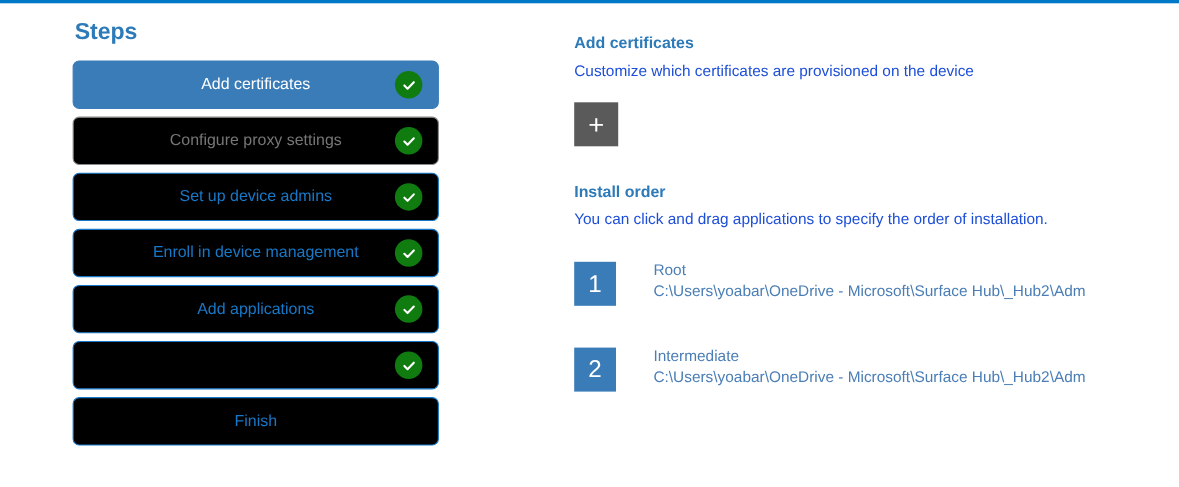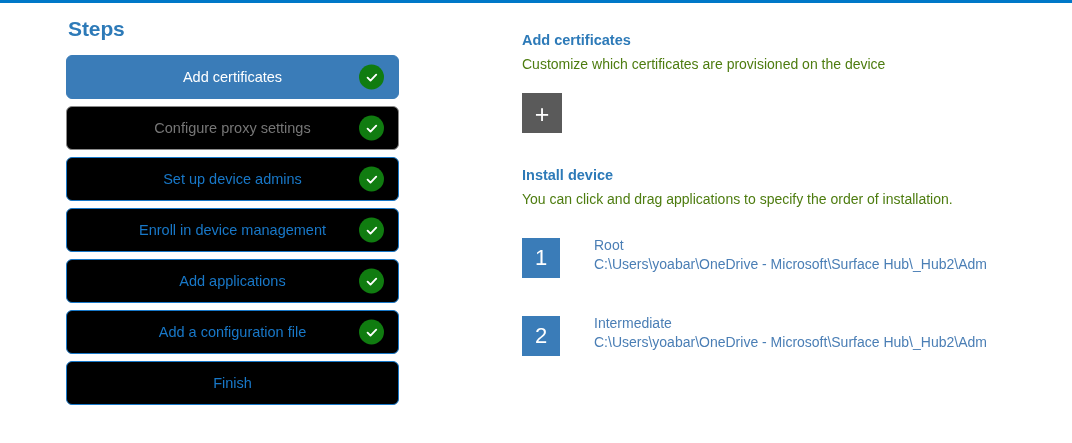--- a/index.html
+++ b/index.html
@@ -107,21 +107,21 @@
   }
   .section-heading {
     font-size: 14.5px;
     font-weight: bold;
     color: #2d7ab8;
     line-height: 18px;
     margin: 0;
   }
   .section-desc {
     font-size: 14px;
-    color: #4d7c0f;
+    color: #1d4ed8;
     line-height: 18px;
     margin: 6px 0 0 0;
   }
 
   
   .add-row {
     display: flex;
     align-items: flex-start;
     margin-top: 20px;
     cursor: pointer;
@@ -245,21 +245,20 @@
     <div class="step-btn">
       <span class="step-label">Add applications</span>
       <span class="check-badge">
         <svg width="14" height="14" viewBox="0 0 14 14">
             <path d="M2.6 7.2 L5.5 10.1 L11.2 4.2" fill="none" stroke="#ffffff" stroke-width="1.9" stroke-linecap="round" stroke-linejoin="round"></path>
           </svg>
       </span>
     </div>
 
     <div class="step-btn">
-      <span class="step-label">Add a configuration file</span>
       <span class="check-badge">
         <svg width="14" height="14" viewBox="0 0 14 14">
             <path d="M2.6 7.2 L5.5 10.1 L11.2 4.2" fill="none" stroke="#ffffff" stroke-width="1.9" stroke-linecap="round" stroke-linejoin="round"></path>
           </svg>
       </span>
     </div>
 
     <div class="step-btn">
       <span class="step-label">Finish</span>
     </div>
@@ -270,21 +269,21 @@
     <div class="section-heading">Add certificates</div>
     <div class="section-desc">Customize which certificates are provisioned on the device</div>
 
     <div class="add-row">
       <span class="plus-tile">
         <span class="glyph">+</span>
       </span>
     </div>
 
     <div class="install-block">
-      <div class="section-heading">Install device</div>
+      <div class="section-heading">Install order</div>
       <div class="section-desc">You can click and drag applications to specify the order of installation.</div>
 
       <div class="order-list">
 
         <div class="order-item">
           <span class="order-num">1</span>
           <span class="order-text">
             <span class="order-name">Root</span><br>
             <span class="order-path">C:\Users\yoabar\OneDrive - Microsoft\Surface Hub\_Hub2\Adm</span>
           </span>

